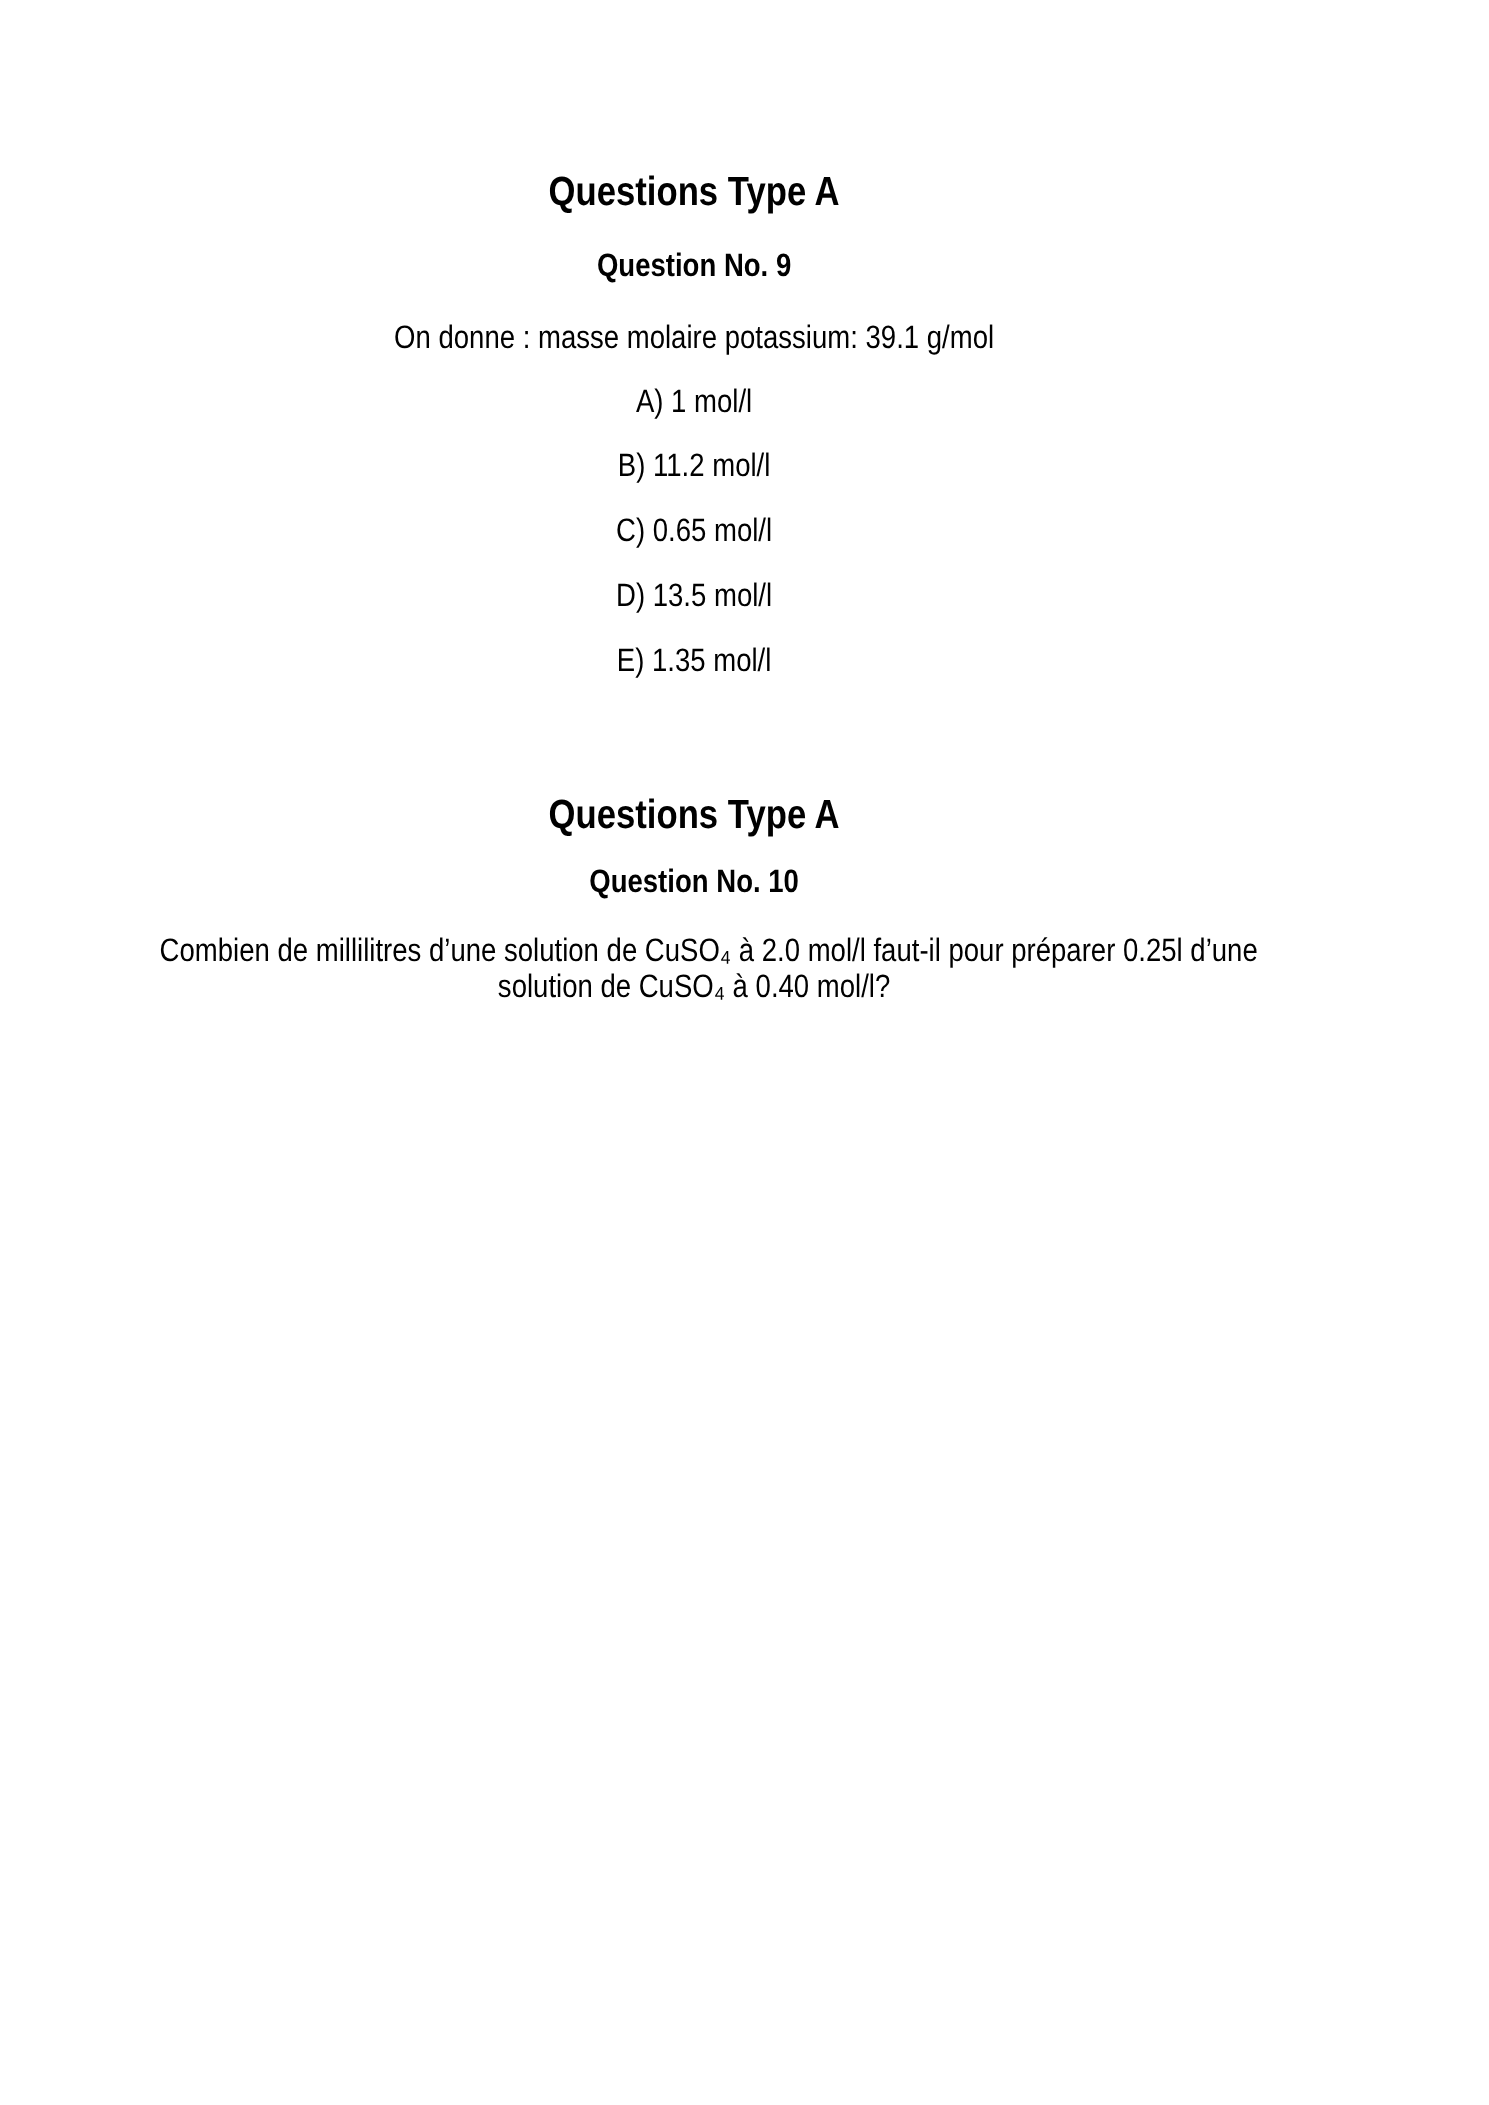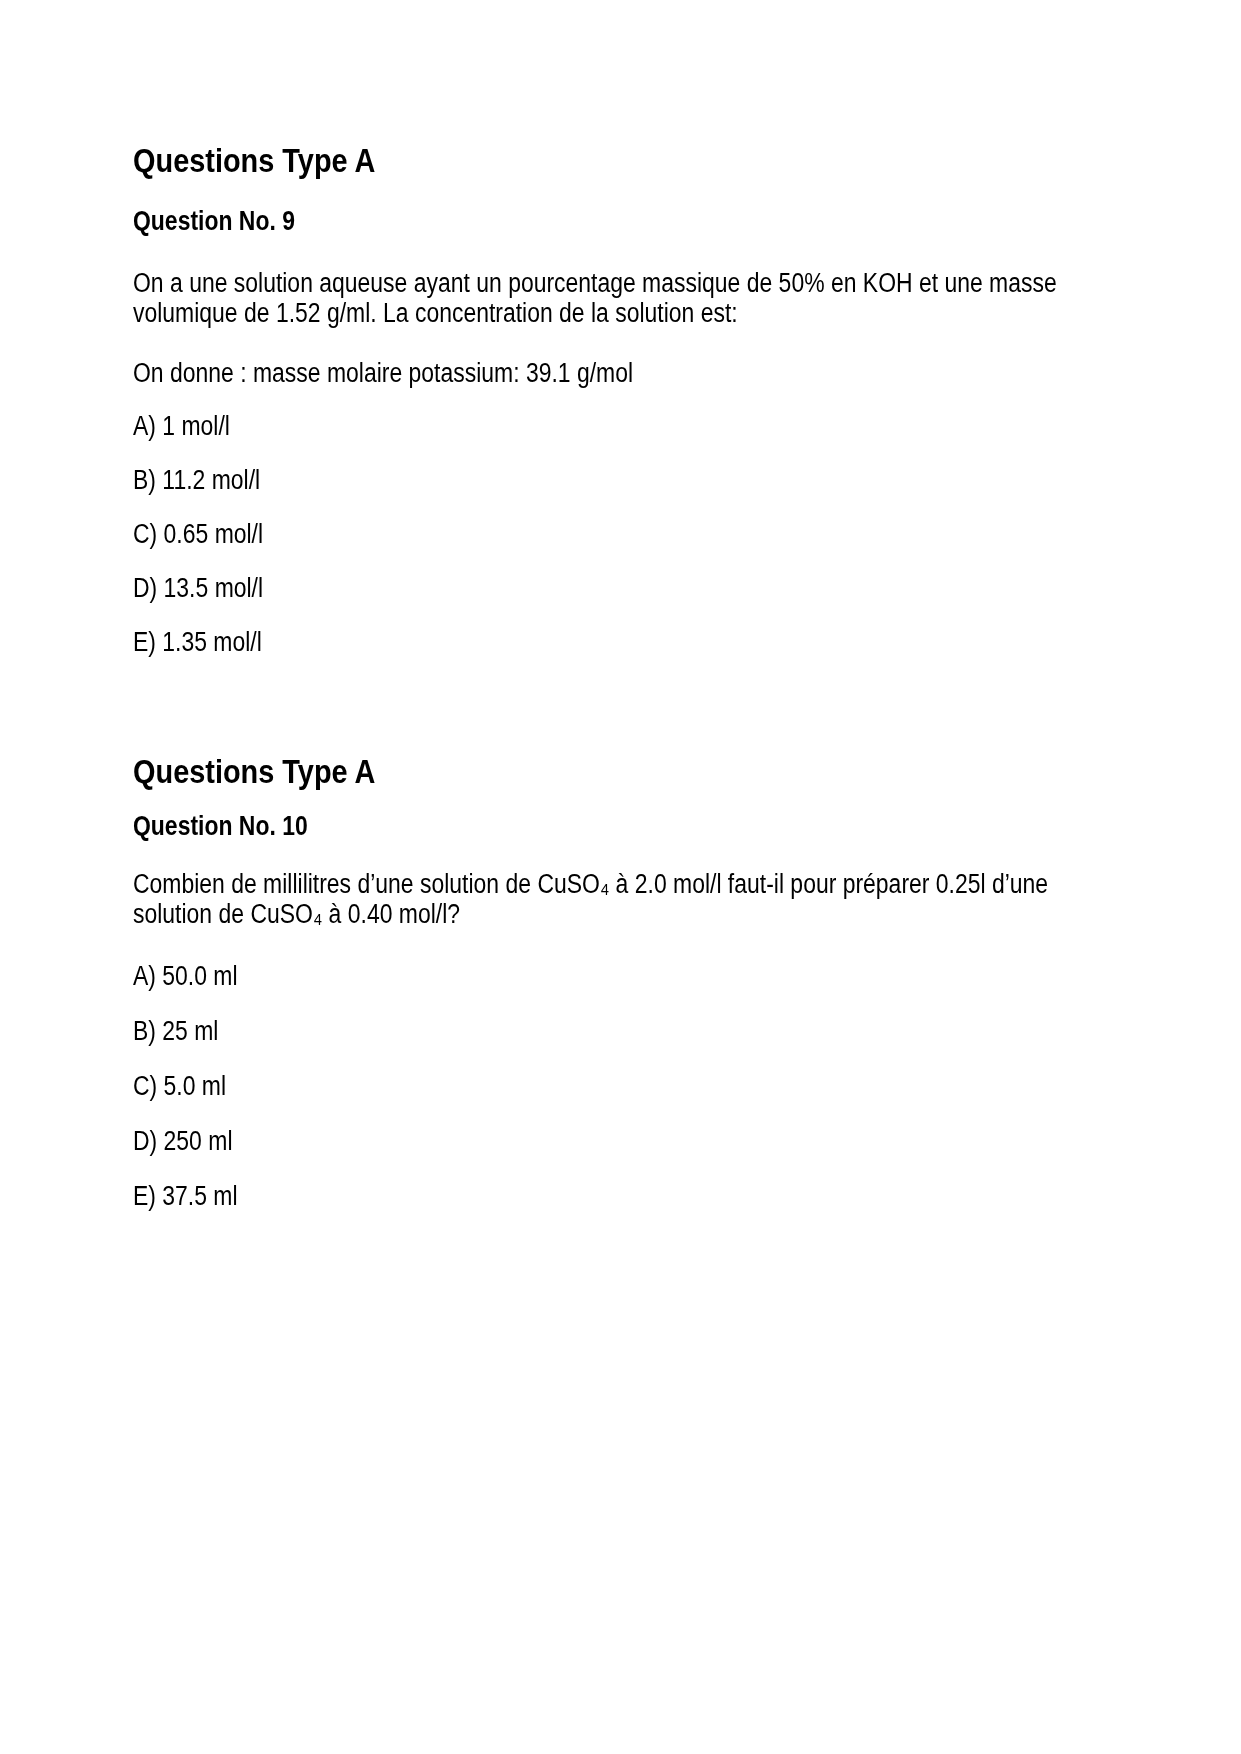--- a/index.html
+++ b/index.html
@@ -12,20 +12,21 @@
     width: 1241px;
     height: 1754px;
     background: #ffffff;
     color: #000000;
     font-family: "Liberation Sans", "DejaVu Sans", sans-serif;
     overflow: hidden;
   }
   .content {
     margin-left: 133px;
     margin-right: 60px;
+    text-align: center;
   }
   
   .tx {
     transform: scaleX(0.85);
     transform-origin: left center;
     white-space: nowrap;
   }
   .section-heading {
     font-weight: 700;
     font-size: 34px;
@@ -62,44 +63,33 @@
 </style>
 </head>
 <body>
 
 <div class="page">
   <div class="content">
 
     <div class="sec1">
       <div class="section-heading tx">Questions Type A</div>
       <div class="question-label tx">Question No. 9</div>
-      <div class="question-text">
-        <div class="line tx">On a une solution aqueuse ayant un pourcentage massique de 50% en KOH et une masse</div>
-        <div class="line tx">volumique de 1.52 g/ml. La concentration de la solution est:</div>
-      </div>
       <div class="given-line tx">On donne : masse molaire potassium: 39.1 g/mol</div>
       <div class="options">
         <div class="option tx">A) 1 mol/l</div>
         <div class="option tx">B) 11.2 mol/l</div>
         <div class="option tx">C) 0.65 mol/l</div>
         <div class="option tx">D) 13.5 mol/l</div>
         <div class="option tx">E) 1.35 mol/l</div>
       </div>
     </div>
 
     <div class="sec2">
       <div class="section-heading tx">Questions Type A</div>
       <div class="question-label tx">Question No. 10</div>
       <div class="question-text">
         <div class="line tx">Combien de millilitres d’une solution de CuSO₄ à 2.0 mol/l faut-il pour préparer 0.25l d’une</div>
         <div class="line tx">solution de CuSO₄ à 0.40 mol/l?</div>
       </div>
-      <div class="options">
-        <div class="option tx">A) 50.0 ml</div>
-        <div class="option tx">B) 25 ml</div>
-        <div class="option tx">C) 5.0 ml</div>
-        <div class="option tx">D) 250 ml</div>
-        <div class="option tx">E) 37.5 ml</div>
-      </div>
     </div>
 
   </div>
 </div>
 
 </body></html>

